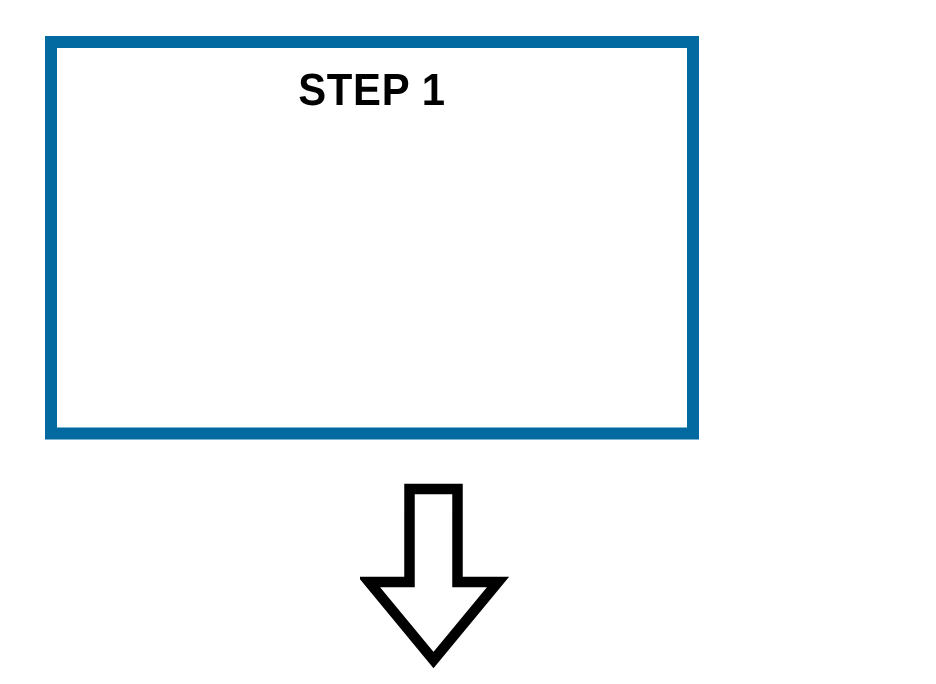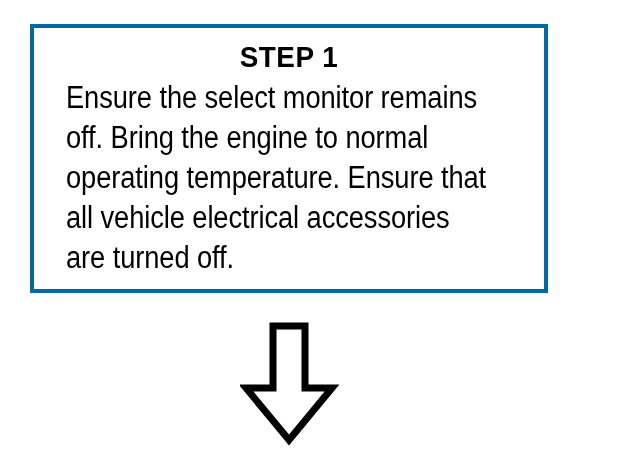--- a/index.html
+++ b/index.html
@@ -23,24 +23,24 @@
     width: 624px;
     height: 456px;
     background: #ffffff;
   }
 
   
   #step-box {
     position: absolute;
     left: 30px;
     top: 24px;
-    width: 518px;
+    width: 436px;
     height: 269px;
     box-sizing: border-box;
-    border: 4px solid #0369a1;
+    border: 8px solid #0369a1;
     background: #ffffff;
   }
 
   #step-heading {
     position: absolute;
     left: 0;
     top: 12px;
     width: 100%;
     text-align: center;
     font-size: 30px;
@@ -87,27 +87,20 @@
 </style>
 </head>
 <body>
 
 <div id="canvas">
 
   <div id="step-box">
 
     <div id="step-heading">STEP 1</div>
 
-    <div id="step-body">
-      <div class="body-line">Ensure the select monitor remains</div>
-      <div class="body-line">off. Bring the engine to normal</div>
-      <div class="body-line">operating temperature. Ensure that</div>
-      <div class="body-line">all vehicle electrical accessories</div>
-      <div class="body-line">are turned off.</div>
-    </div>
 
   </div>
 
   <div id="down-arrow">
     <svg viewBox="0 0 105 132" xmlns="http://www.w3.org/2000/svg">
       <polygon points="33,8 65,8 65,70 92,70 49,122 6,70 33,70" fill="#ffffff" stroke="#000000" stroke-width="7" stroke-linejoin="miter"></polygon>
     </svg>
   </div>
 
 </div>

